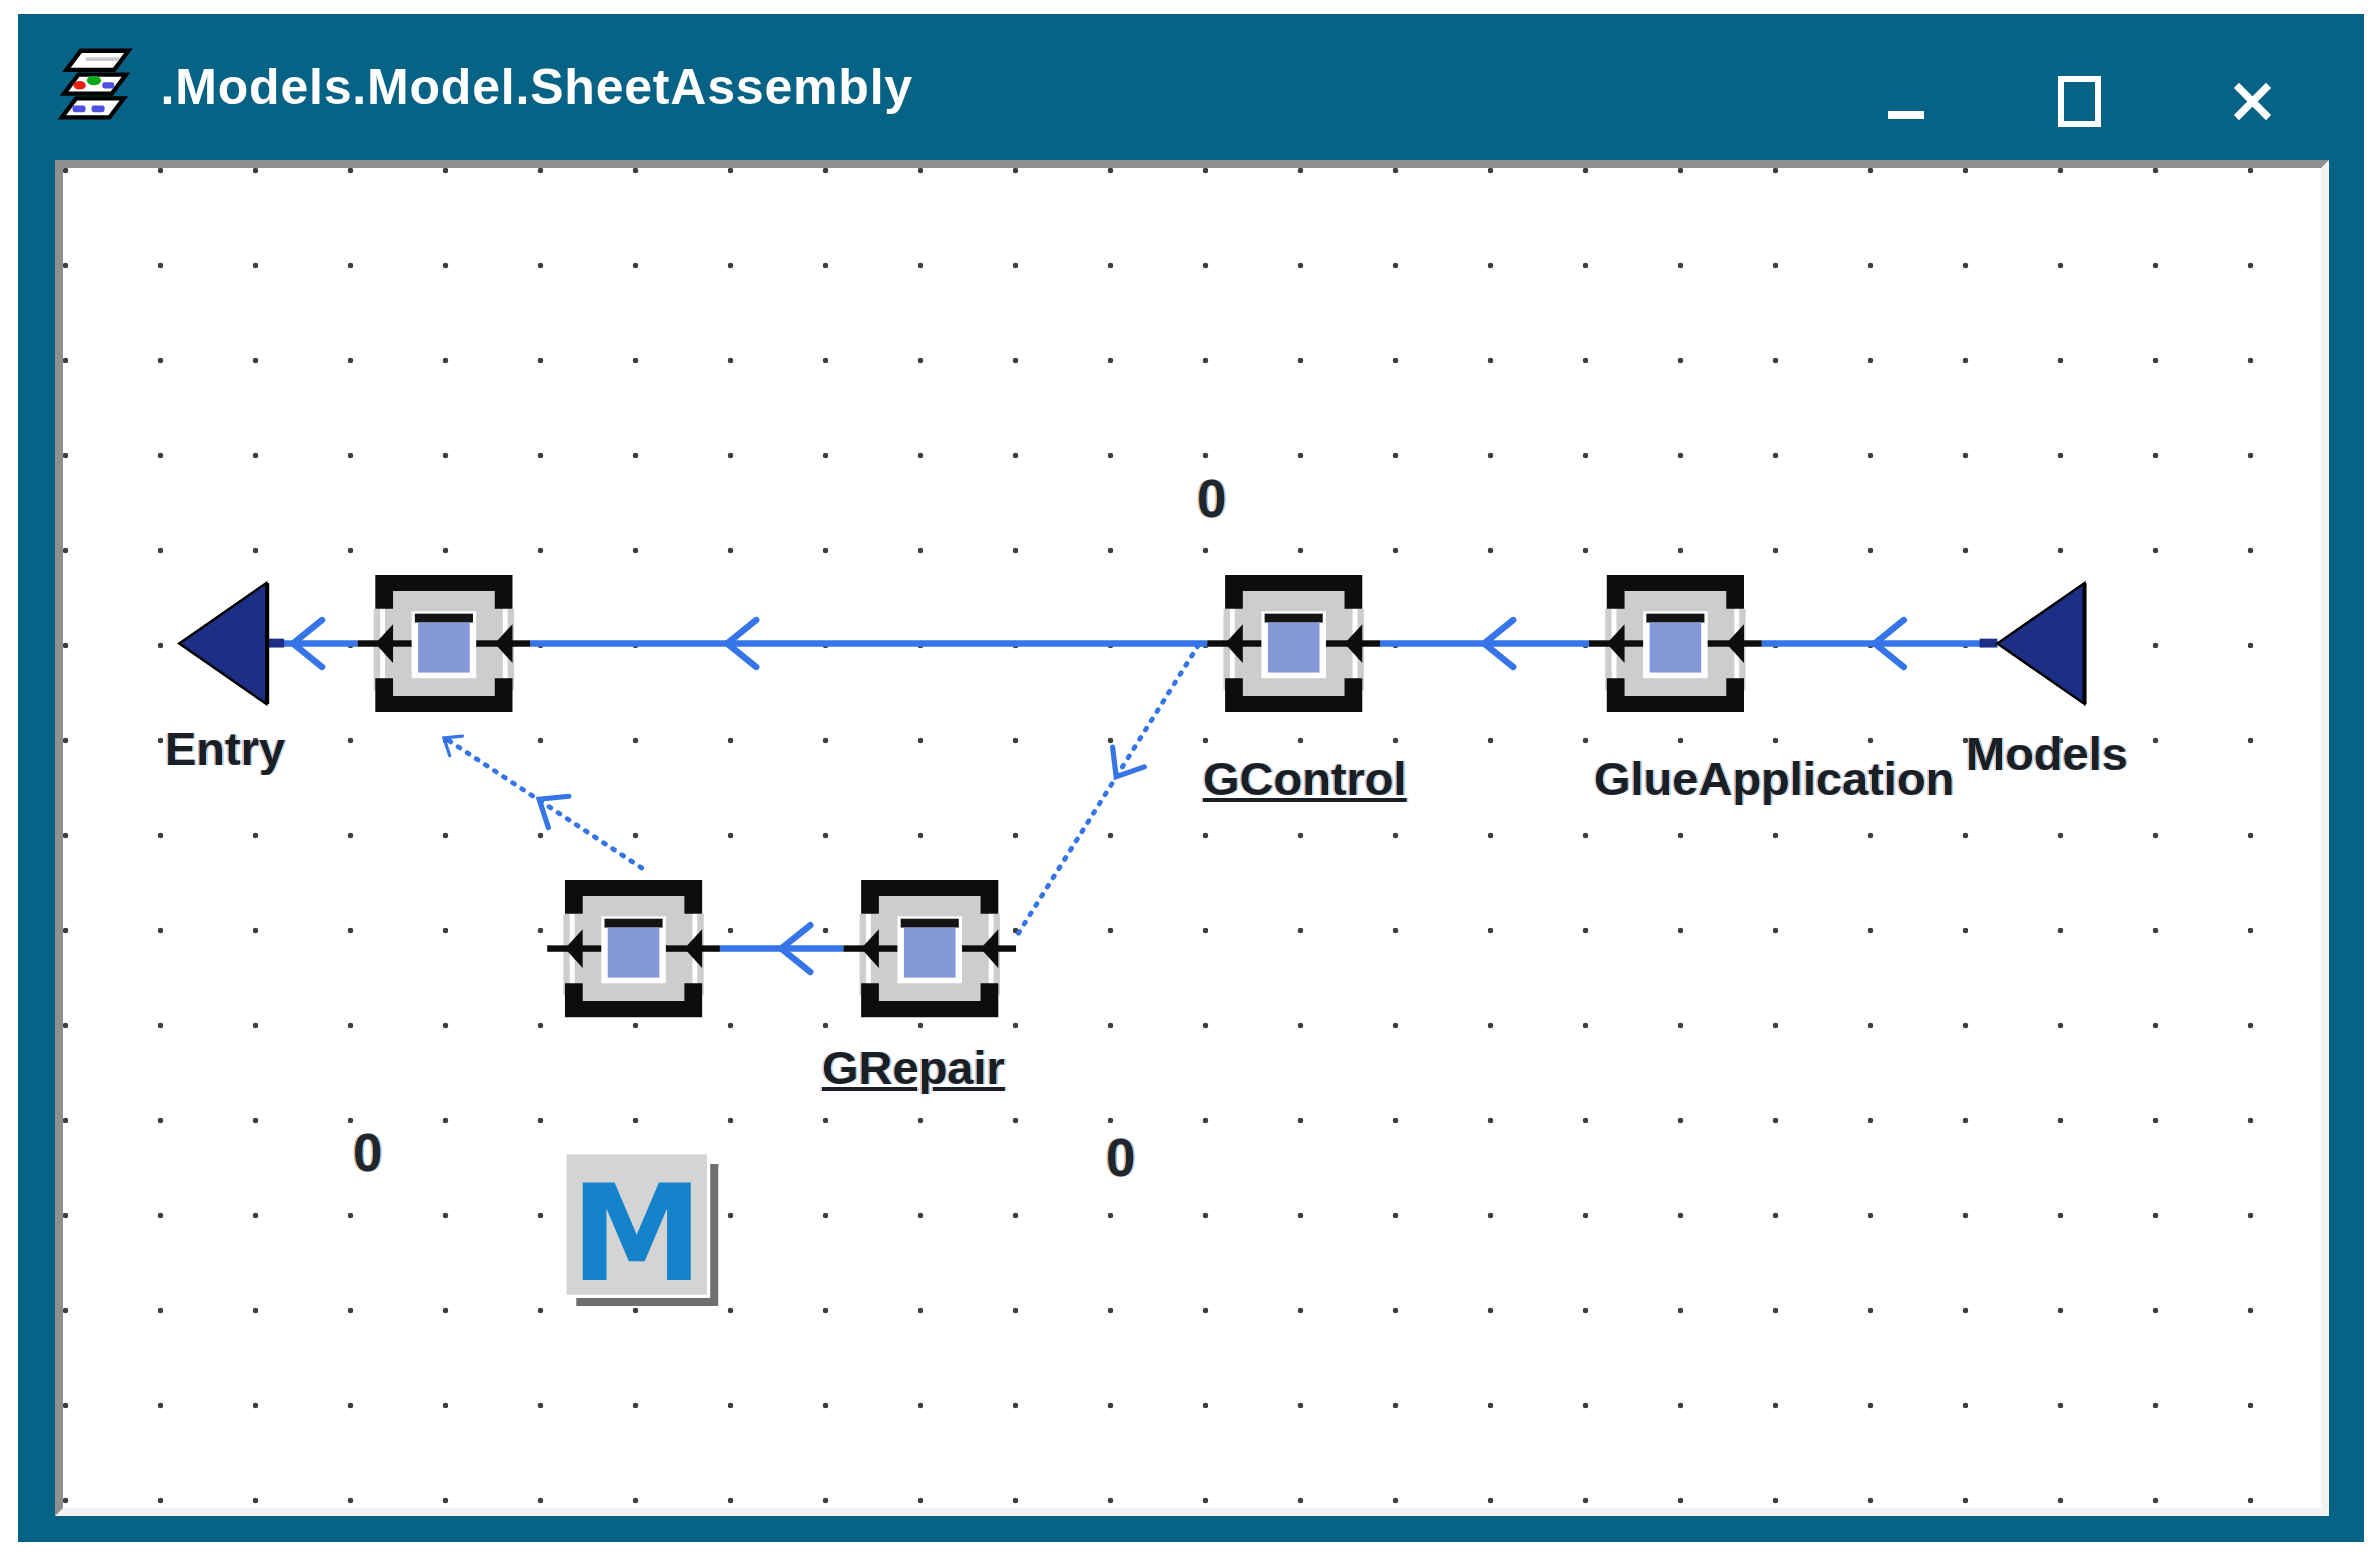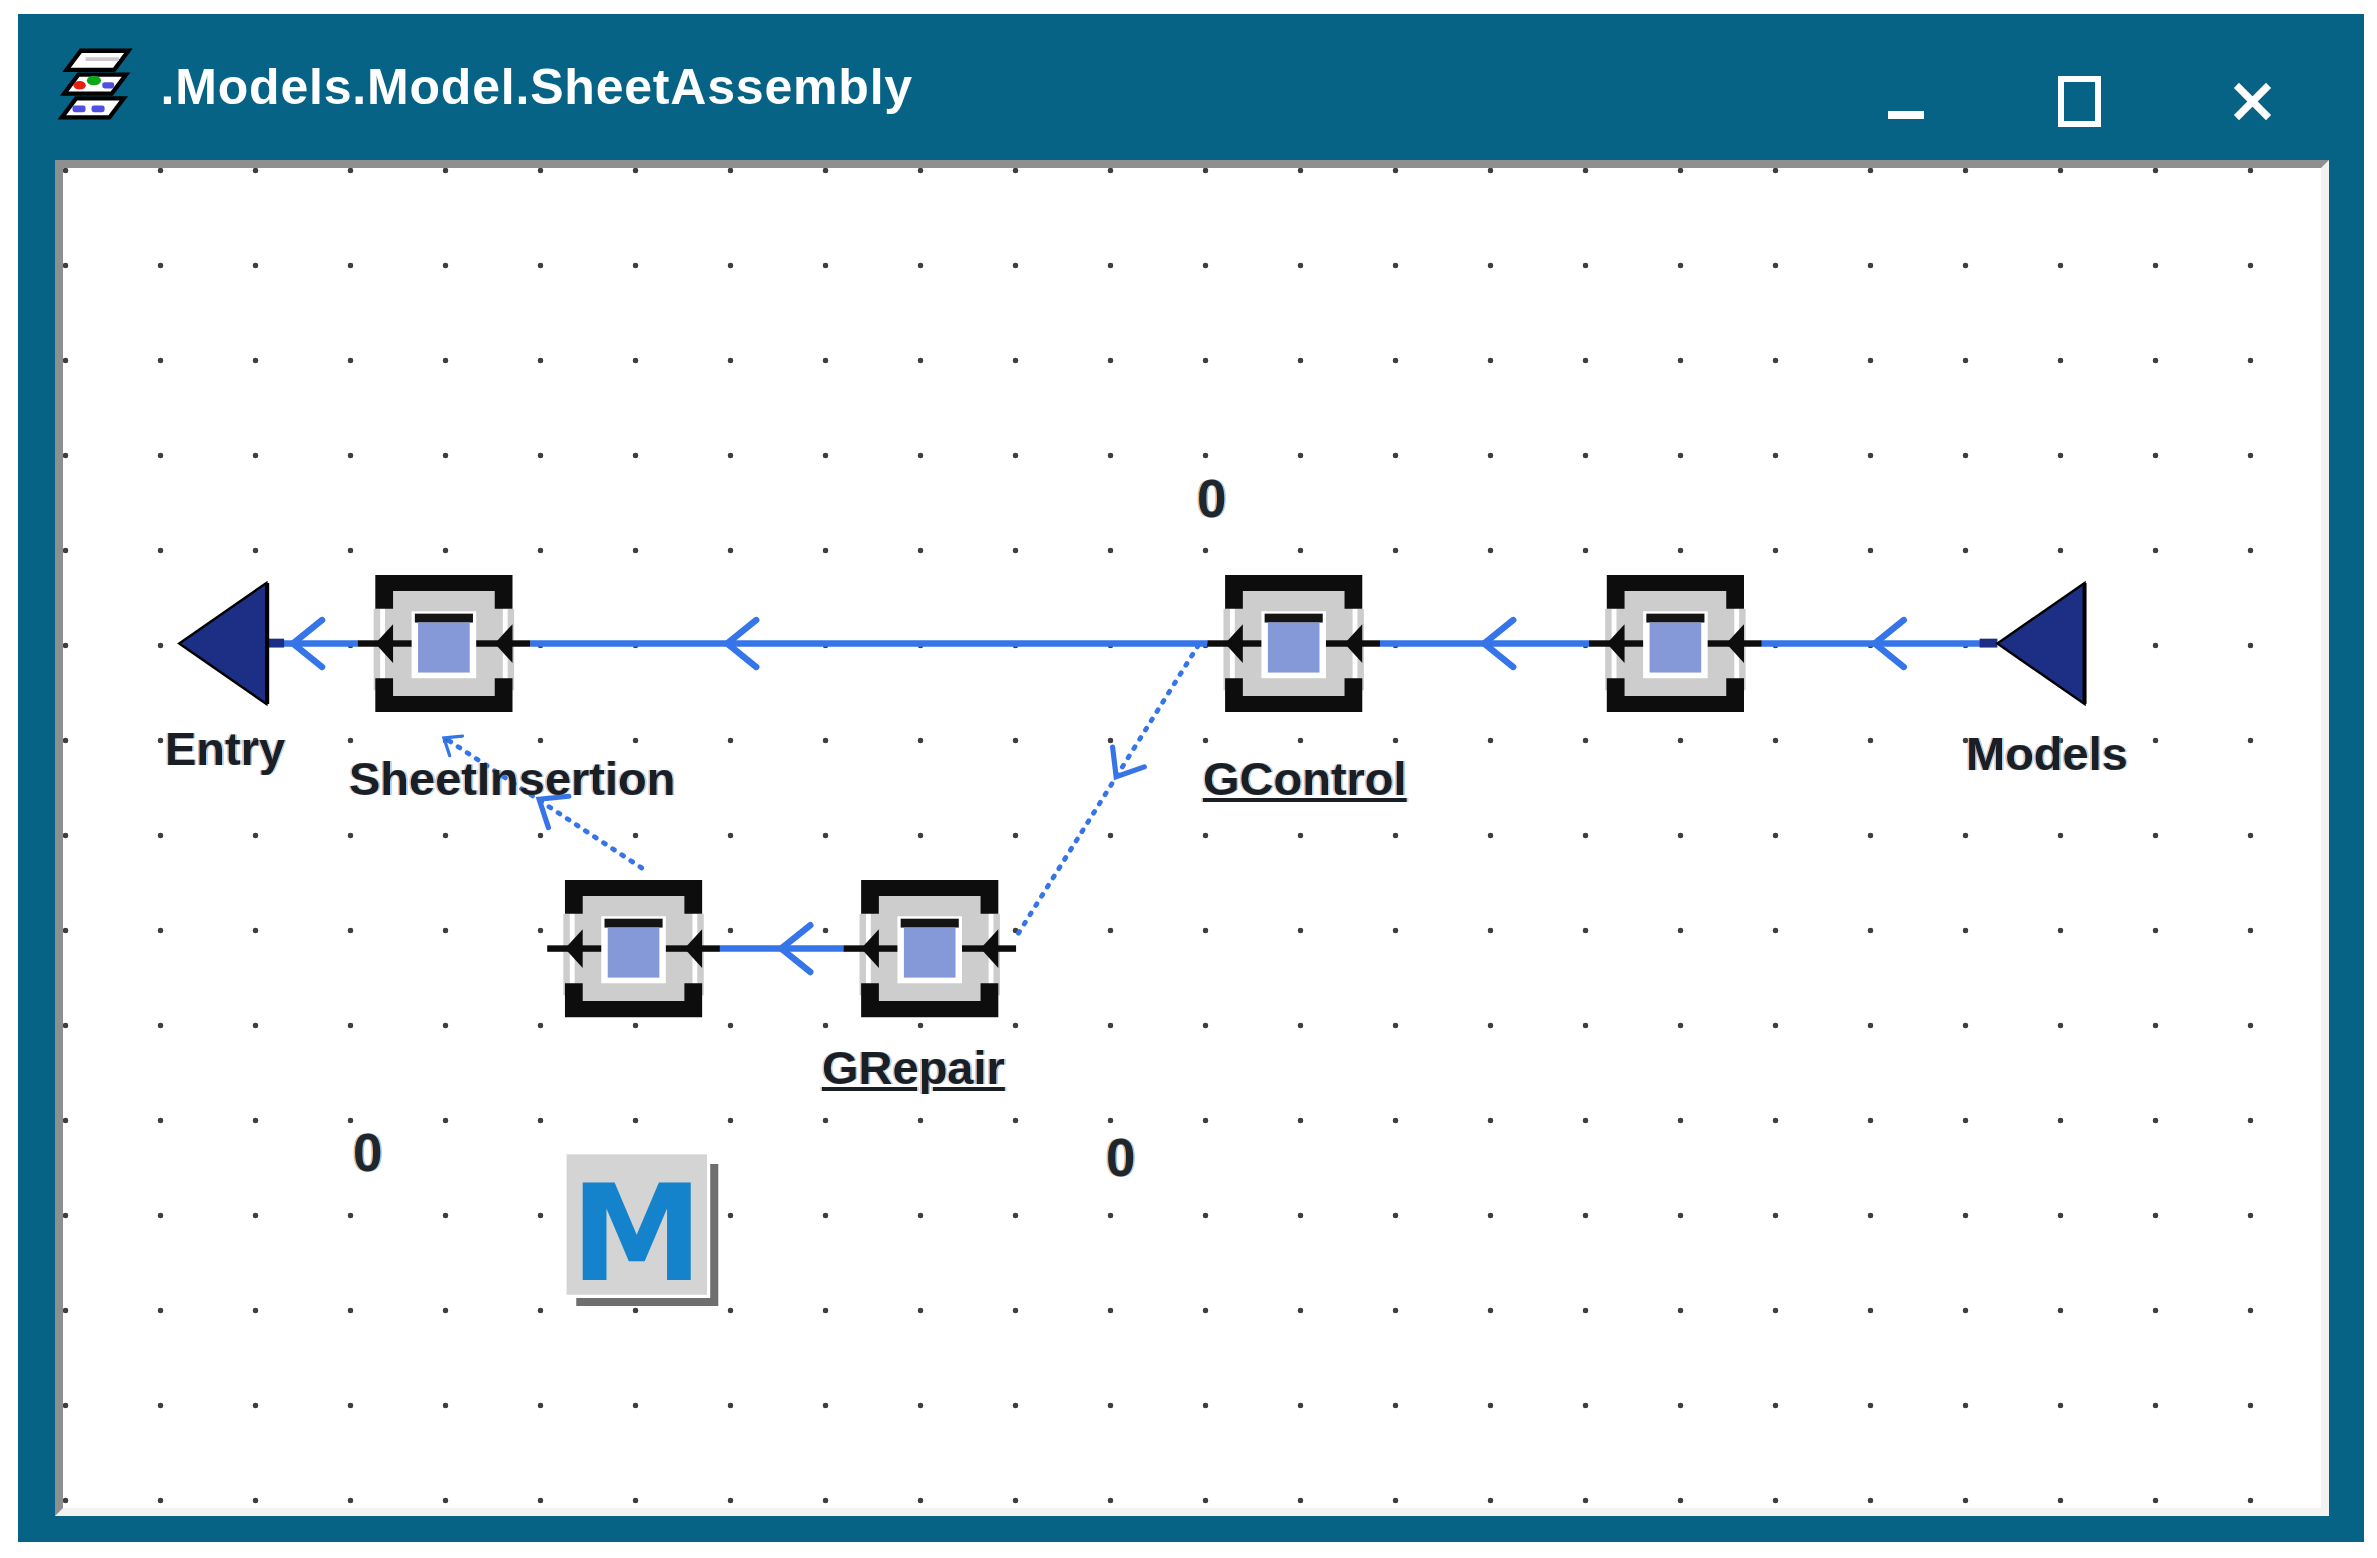--- a/index.html
+++ b/index.html
@@ -138,22 +138,22 @@
         <use href="#station" transform="translate(987,879)"></use>
 
         <g transform="translate(622,1220)">
           <path d="M178,14 H190 V190 H14 V178 H178 Z" fill="#6f6f6f"></path>
           <rect x="0" y="0" width="178" height="178" fill="#d4d4d4" stroke="#ffffff" stroke-width="4"></rect>
           <text x="89" y="158" text-anchor="middle" font-family="DejaVu Sans, sans-serif" font-size="165" font-weight="bold" fill="#1583cb">M</text>
         </g>
       </svg>
 
       <div class="node-label" style="left:102px;top:553px;">Entry</div>
-      <div class="node-label" style="left:286px;top:583px;">SheetInsertion</div>
       <div class="node-label" style="left:1140px;top:583px;text-decoration:underline;">GControl</div>
+      <div class="node-label" style="left:1531px;top:583px;">GlueApplication</div>
       <div class="node-label" style="left:1903px;top:558px;">Models</div>
       <div class="node-label" style="left:759px;top:872px;text-decoration:underline;">GRepair</div>
 
       <div class="counter" style="left:1134px;top:300px;">0</div>
       <div class="counter" style="left:290px;top:954px;">0</div>
       <div class="counter" style="left:1043px;top:959px;">0</div>
 
     </div>
   </div>
 </div>

